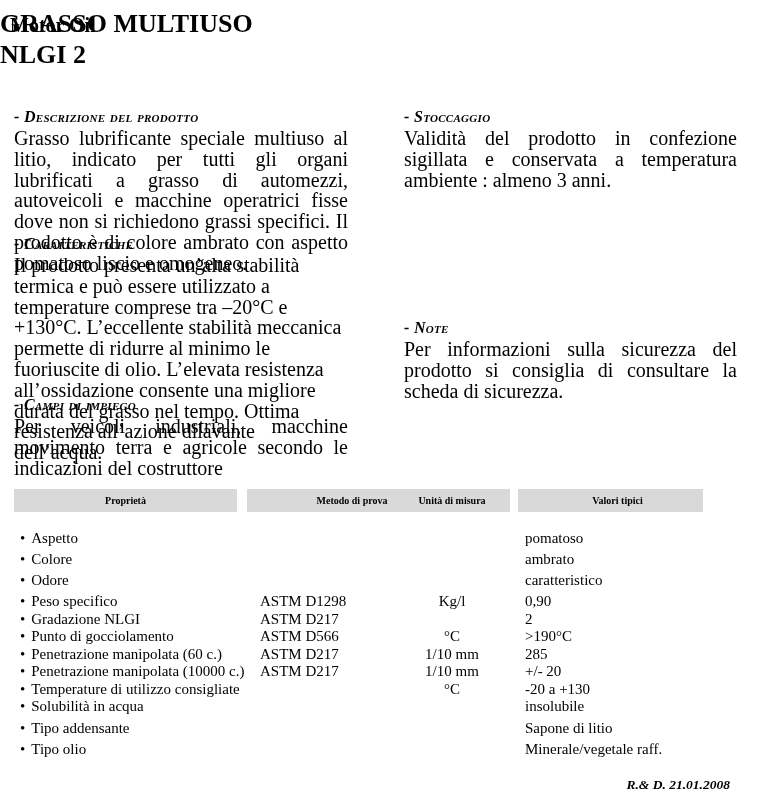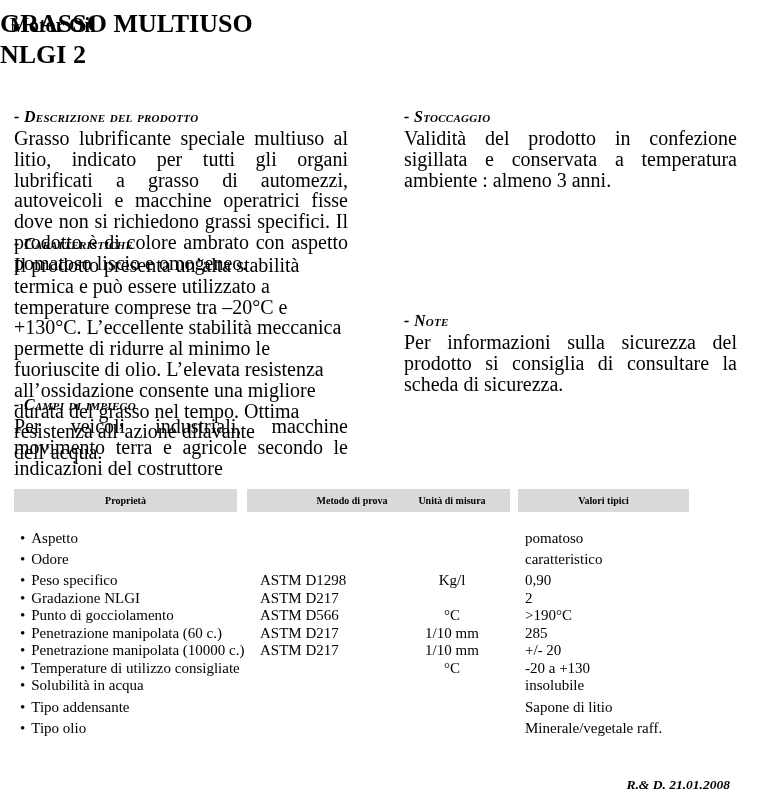--- a/index.html
+++ b/index.html
@@ -31,31 +31,31 @@
     line-height:21px;margin:0 0 1px 0;
   }
   .sec-p{
     font-size:20px;line-height:20.8px;margin:0;
   }
   .just{text-align:justify;}
   .top-desc{top:106px;}
   .top-carat{top:233px;}
   .top-campi{top:394px;}
   .top-stoc{top:106px;}
-  .top-note{top:310px;}
+  .top-note{top:317px;}
   
   .thead-cell{
     position:absolute;top:489px;height:23px;
     background:#d9d9d9;
     text-align:center;font-size:10px;font-weight:bold;line-height:23px;
   }
   .th1{left:14px;width:223px;}
   .th2{left:247px;width:116px;padding-left:47px;}
   .th3{left:394px;width:116px;}
-  .th4{left:518px;width:171px;}
+  .th4{left:518px;width:171px;padding-left:14px;}
   .tbody{position:absolute;left:14px;top:530px;width:737px;}
   .trow{position:relative;height:16px;line-height:16px;font-size:15px;}
   .trow.loose{margin-bottom:5px;}
   .trow.tight{margin-bottom:1.5px;}
   .trow.xloose{margin-bottom:6px;}
   .c-prop{position:absolute;left:6px;white-space:nowrap;}
   .bullet{margin-right:6px;}
   .c-method{position:absolute;left:246px;white-space:nowrap;}
   .c-unit{position:absolute;left:380px;width:116px;text-align:center;white-space:nowrap;}
   .c-value{position:absolute;left:511px;white-space:nowrap;}
@@ -106,20 +106,26 @@
 
   <div class="tbody">
 
     <div class="trow loose">
       <span class="c-prop"><span class="bullet">•</span><span>Aspetto</span></span>
       <span class="c-method"></span>
       <span class="c-unit"></span>
       <span class="c-value">pomatoso</span>
     </div>
 
+    <div class="trow loose">
+      <span class="c-prop"><span class="bullet">•</span><span>Colore</span></span>
+      <span class="c-method"></span>
+      <span class="c-unit"></span>
+      <span class="c-value">ambrato</span>
+    </div>
 
     <div class="trow loose">
       <span class="c-prop"><span class="bullet">•</span><span>Odore</span></span>
       <span class="c-method"></span>
       <span class="c-unit"></span>
       <span class="c-value">caratteristico</span>
     </div>
 
     <div class="trow tight">
       <span class="c-prop"><span class="bullet">•</span><span>Peso specifico</span></span>

